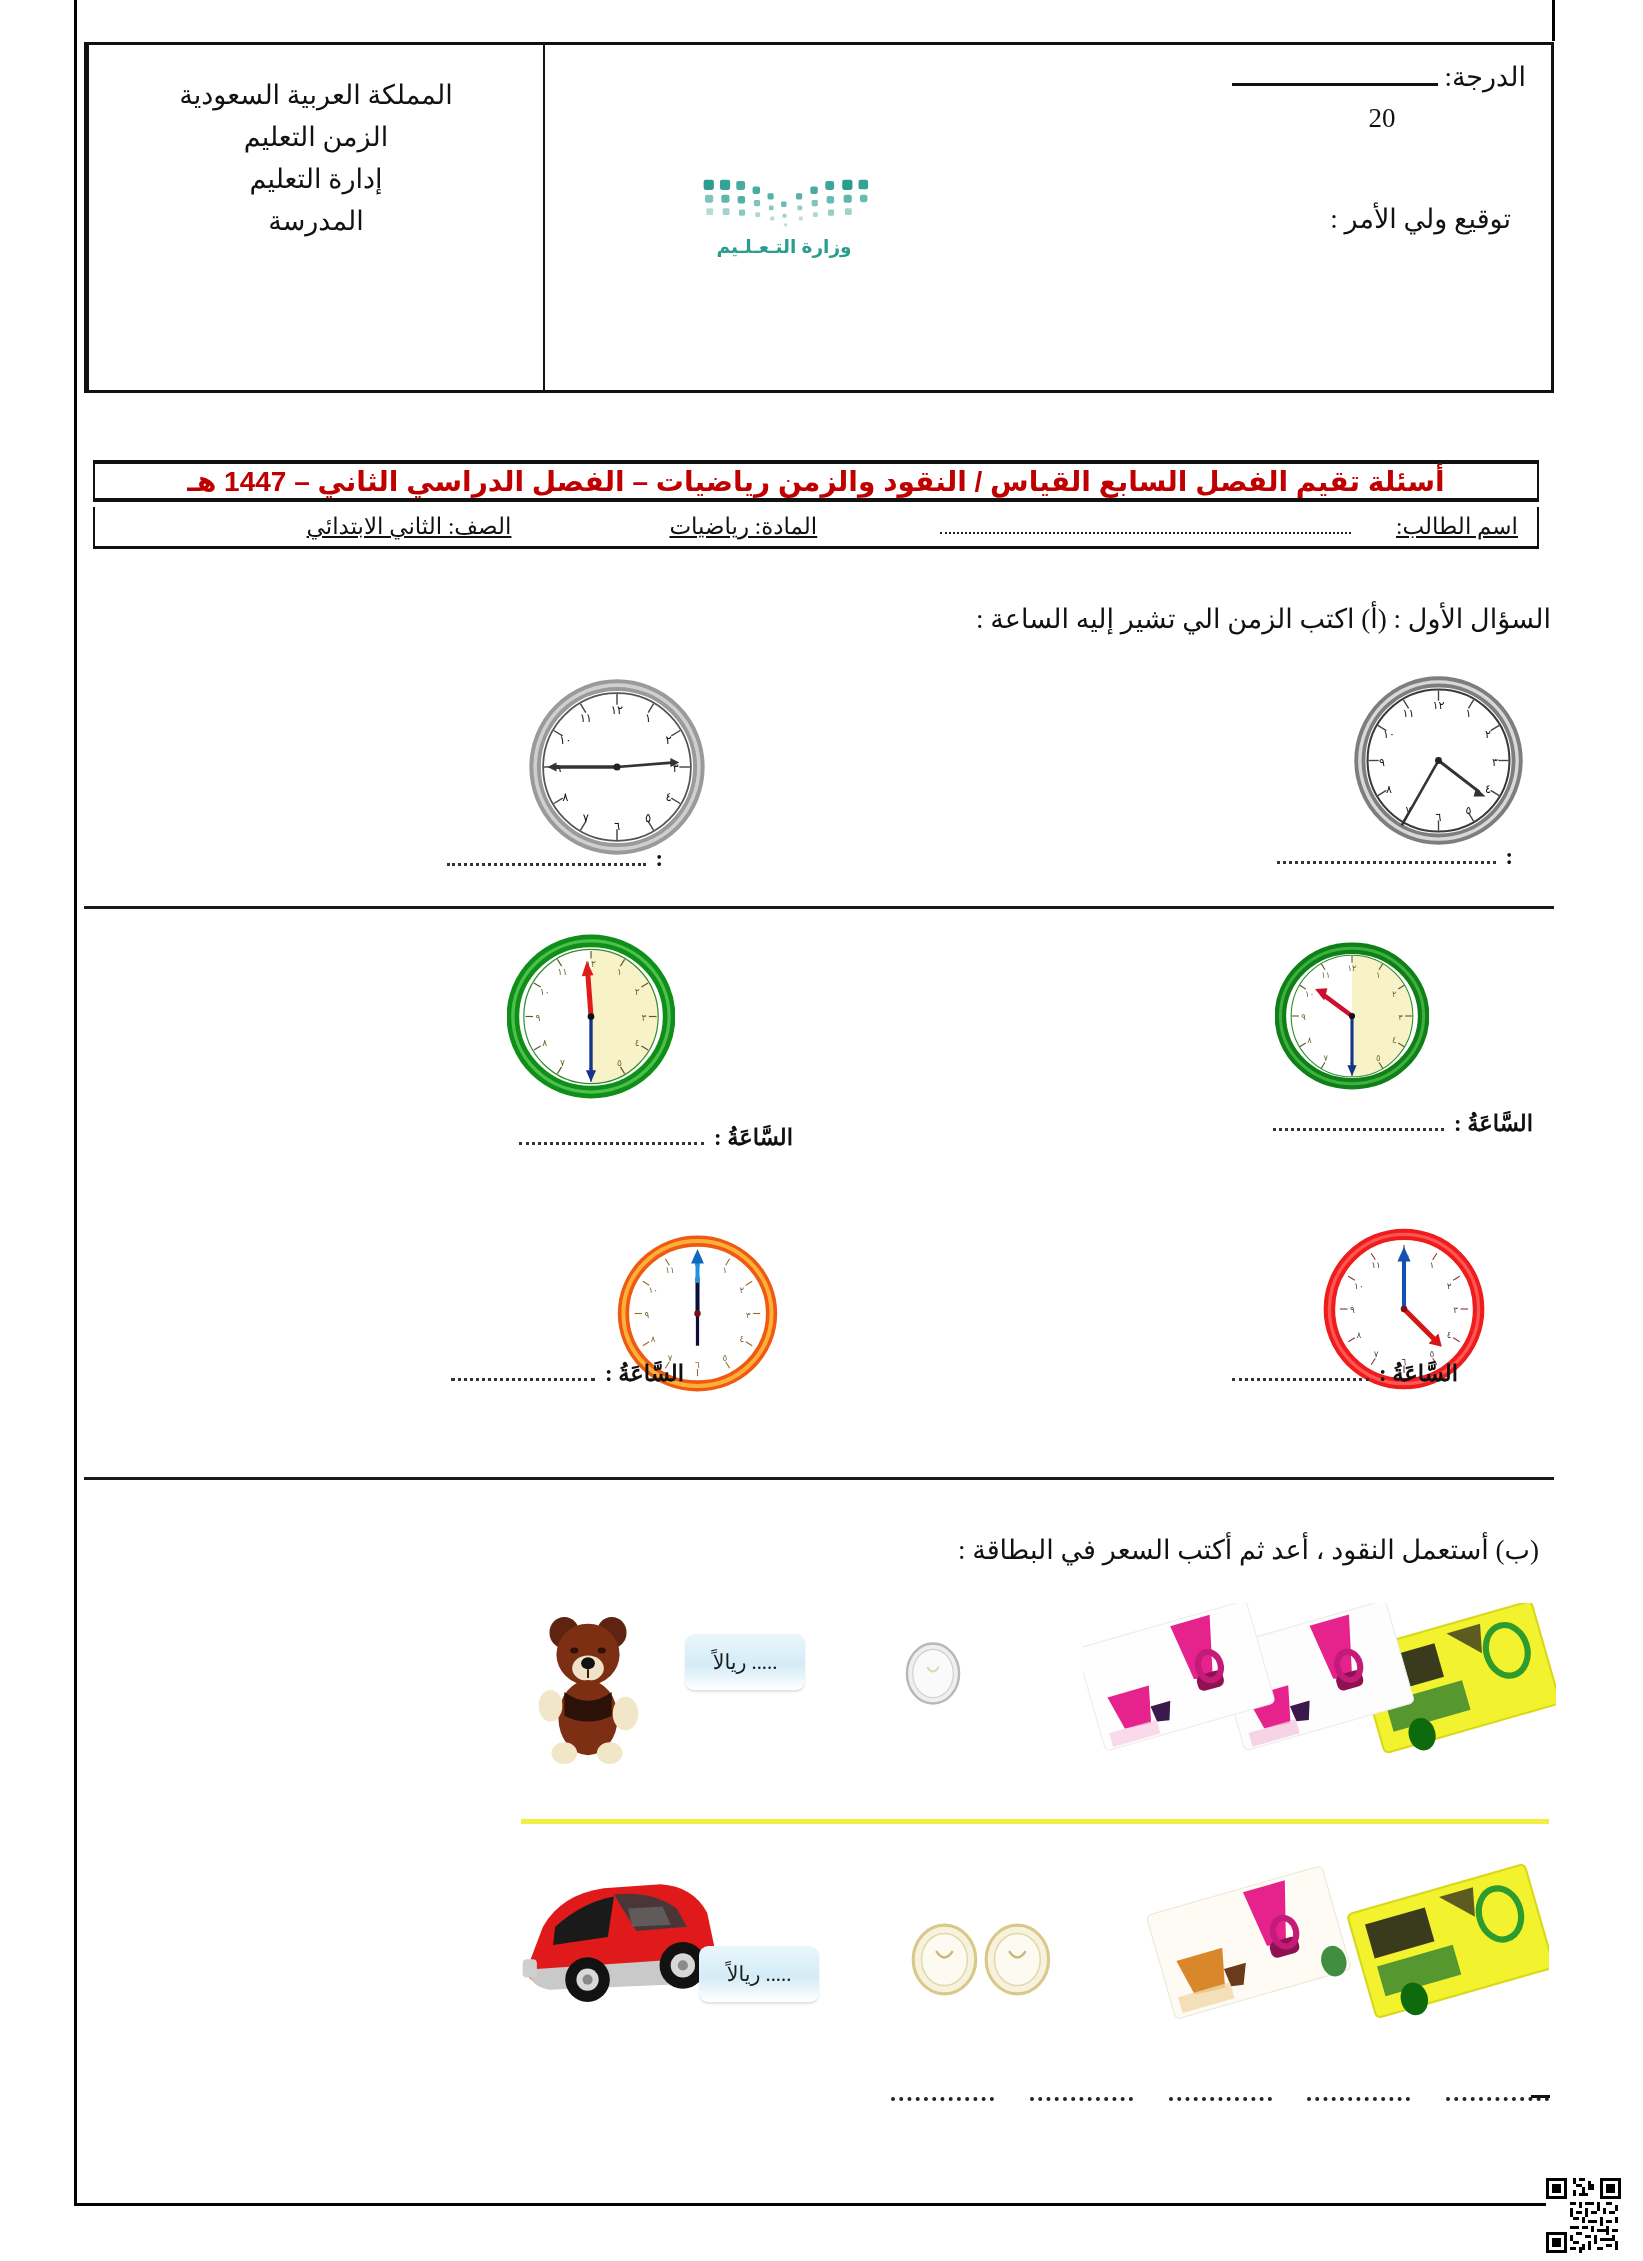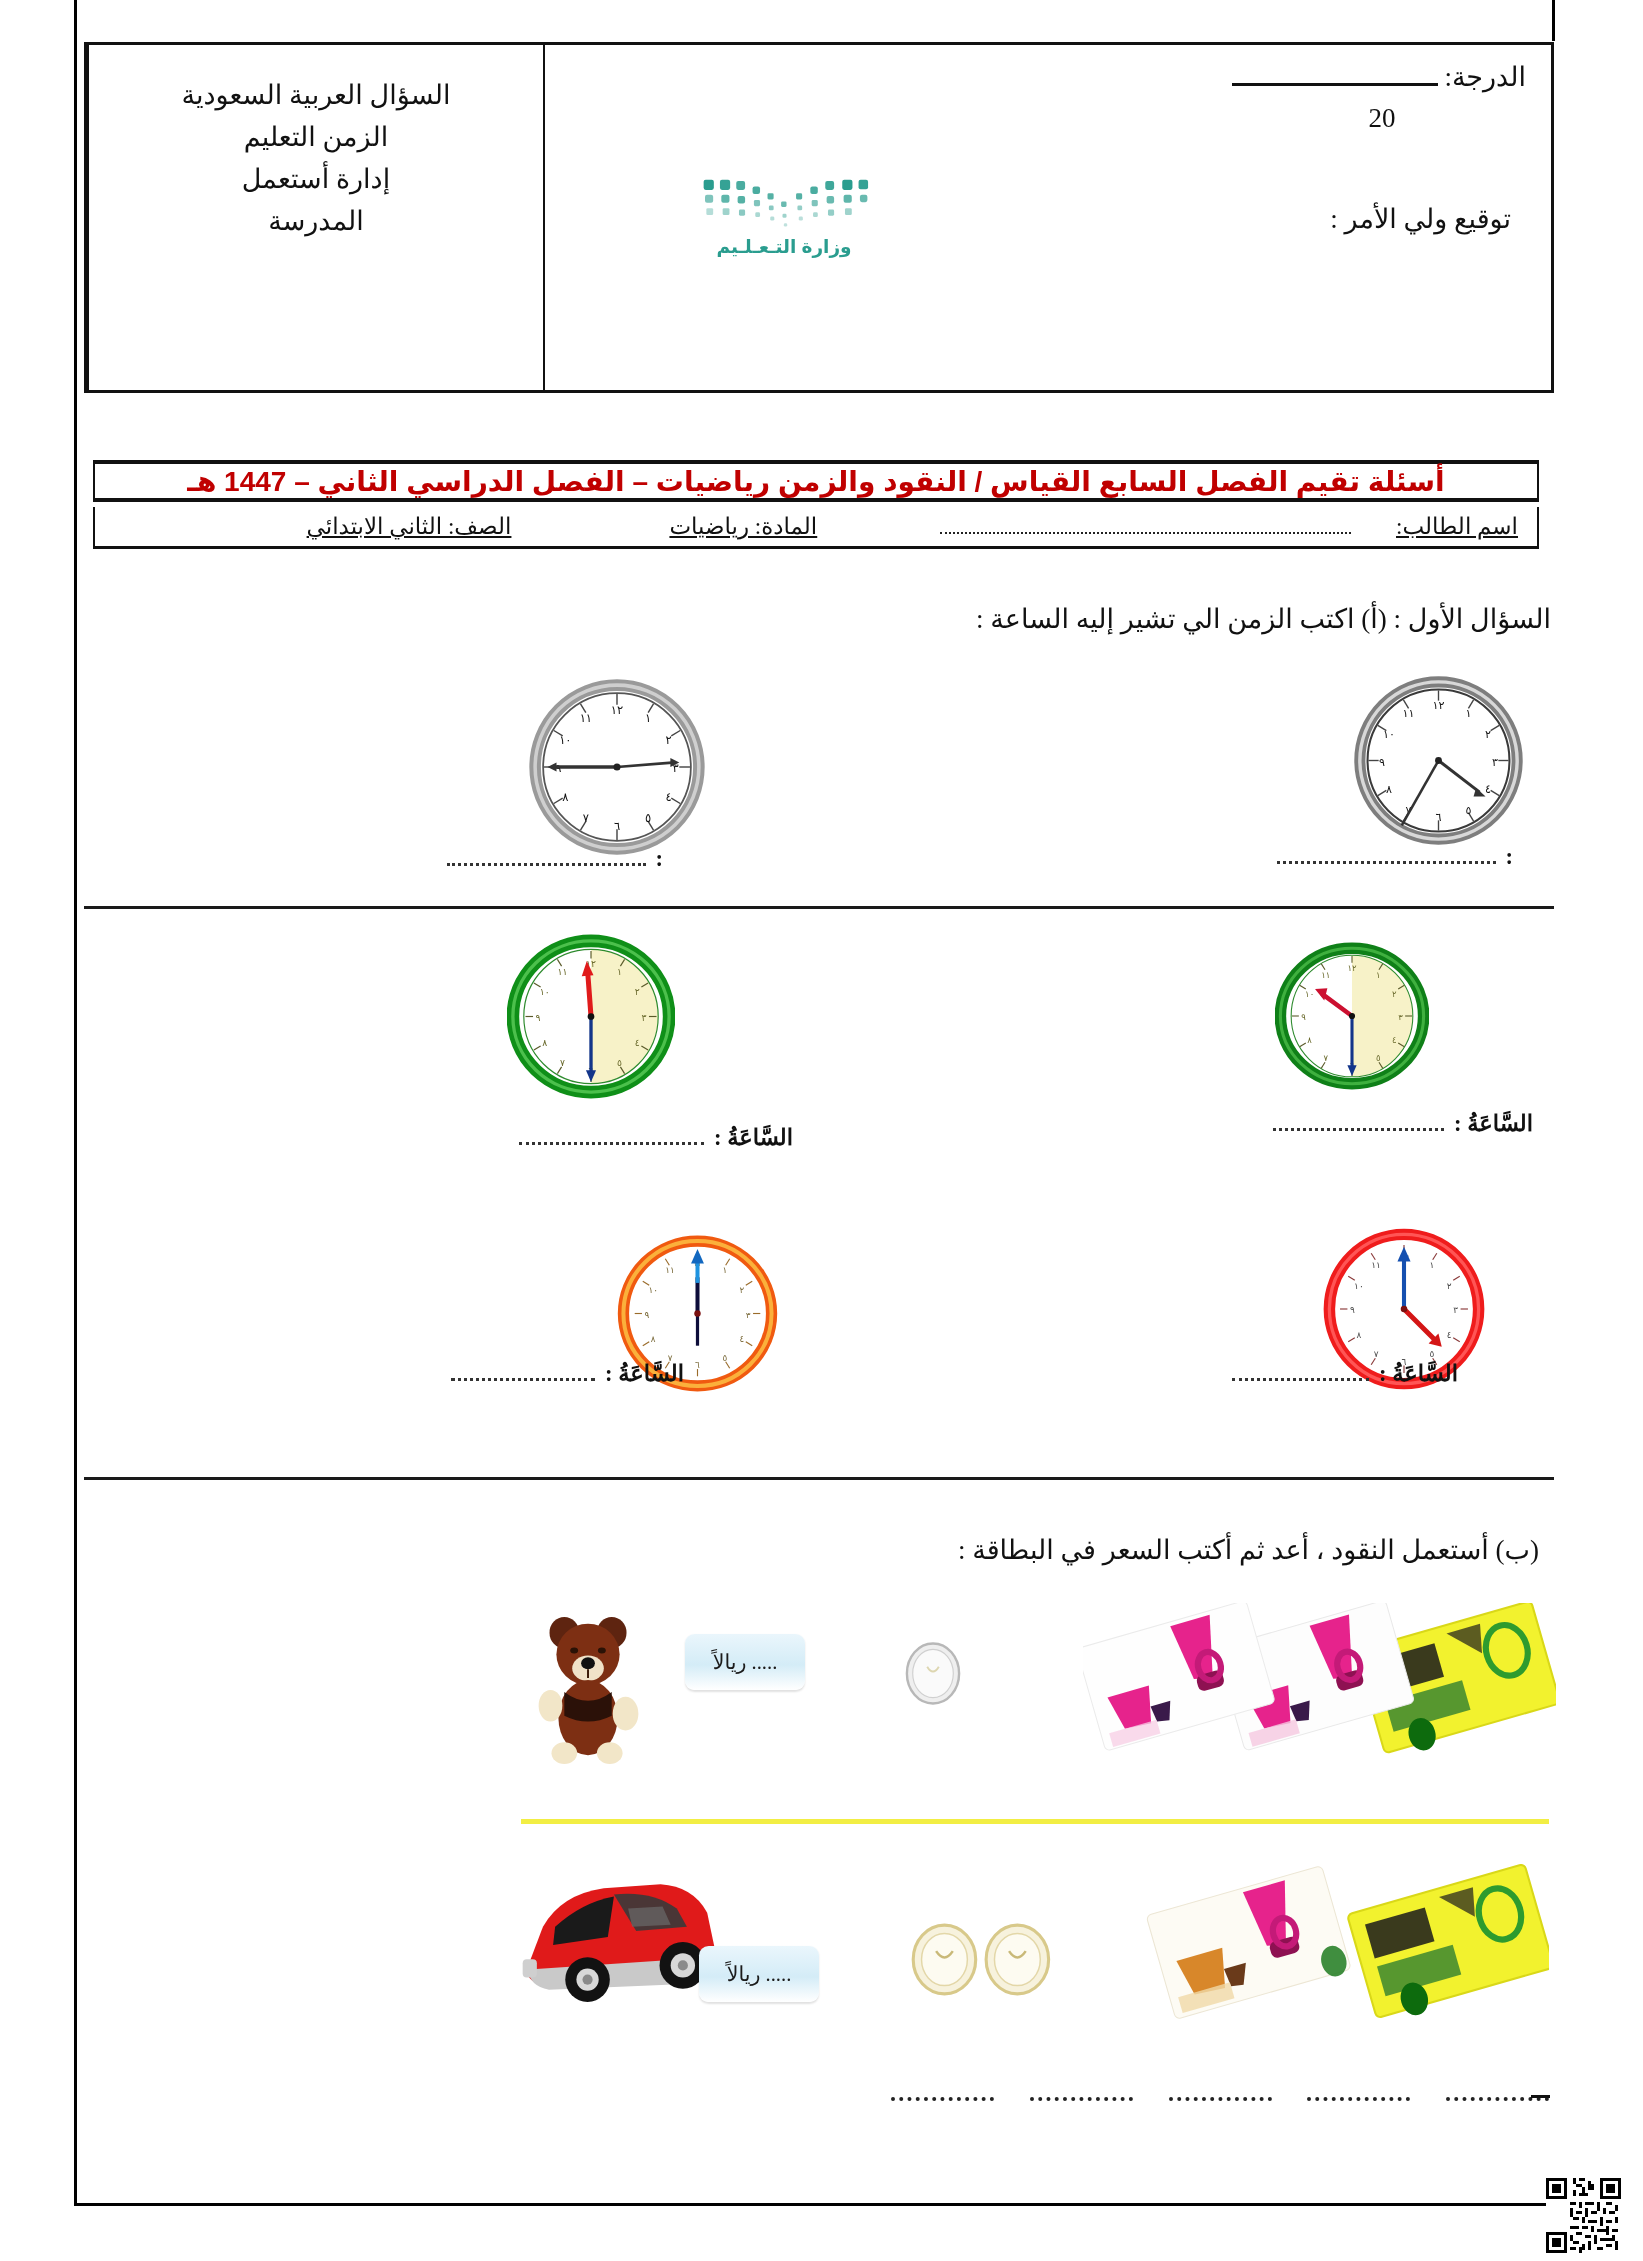--- a/index.html
+++ b/index.html
@@ -216,23 +216,23 @@
           <rect x="214" y="46" width="10" height="10" rx="2" opacity=".45"></rect>
           <rect x="234" y="4" width="14" height="14" rx="3" opacity=".95"></rect>
           <rect x="236" y="26" width="11" height="11" rx="3" opacity=".7"></rect>
         </g>
       </svg>
       <div class="logo-text">وزارة التـعـلـيم</div>
     </div>
   </div>
 
   <div class="hdr-cell right">
-    <div class="hdr-line">السؤال العربية السعودية</div>
+    <div class="hdr-line">المملكة العربية السعودية</div>
     <div class="hdr-line">الزمن التعليم</div>
-    <div class="hdr-line">إدارة أستعمل</div>
+    <div class="hdr-line">إدارة التعليم</div>
     <div class="hdr-line">المدرسة</div>
   </div>
 </div>
 
 <div class="title-banner">
   <span>أسئلة تقيم الفصل السابع القياس / النقود والزمن رياضيات – الفصل الدراسي الثاني – 1447 هـ</span>
 </div>
 
 <div class="info-row">
   <div class="info-item info-student">

